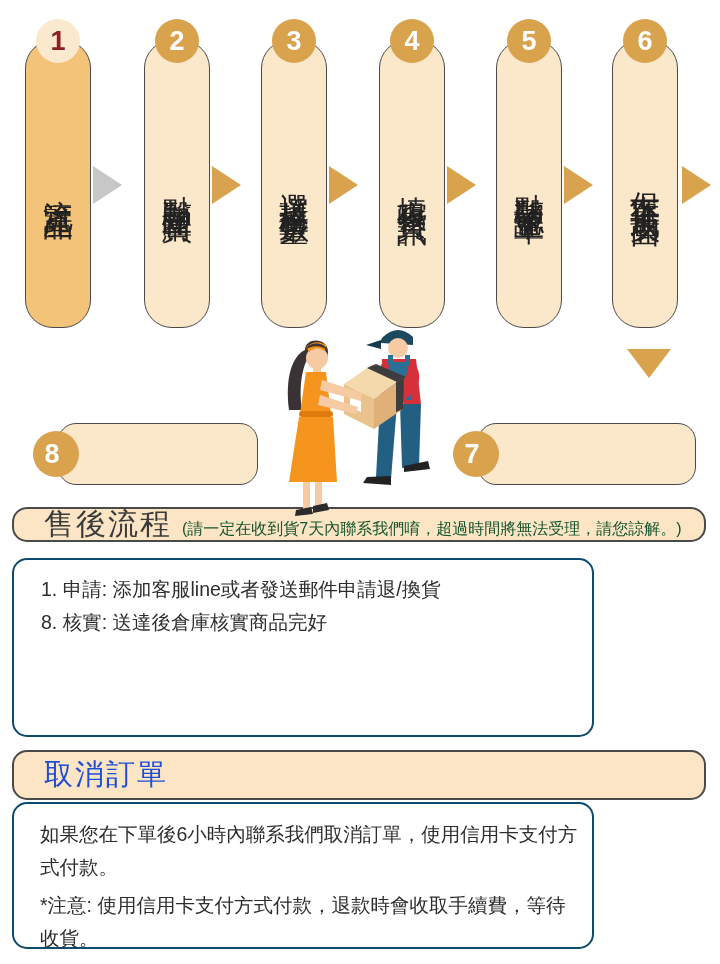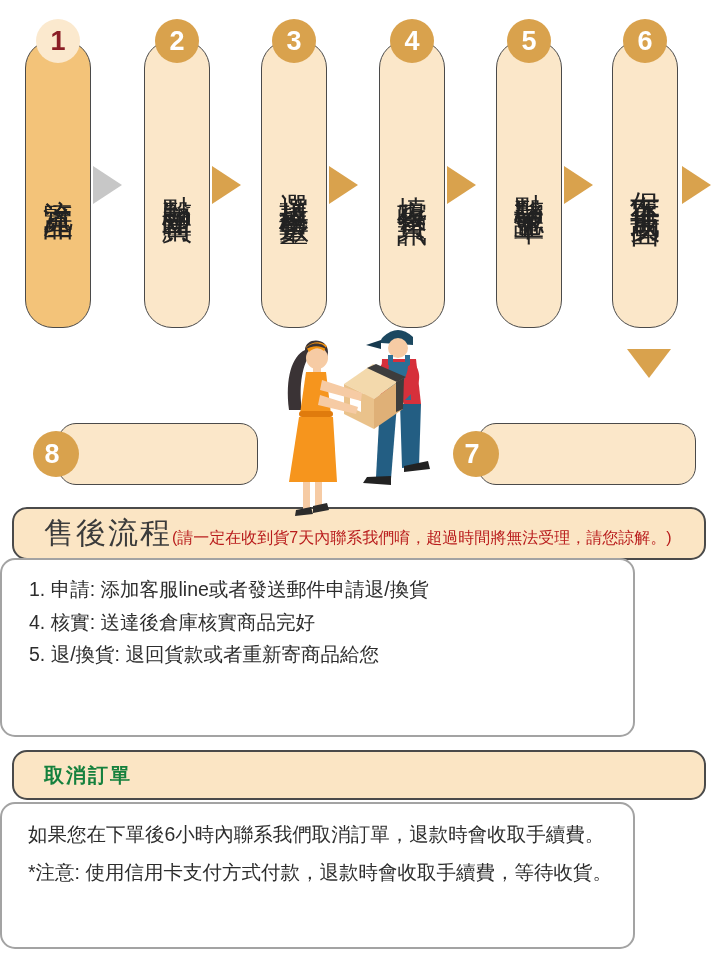--- a/index.html
+++ b/index.html
@@ -61,33 +61,33 @@
     display:flex; align-items:center; justify-content:center;
   }
 
   
   .sec-header {
     position:absolute; left:12px; width:694px; box-sizing:border-box;
     background:#FBE5C4; border:2px solid #4a4a4a; border-radius:15px;
     display:flex; align-items:center; padding-left:30px;
   }
   .sec-body {
-    position:absolute; left:0; width:635px; box-sizing:border-box;
-    background:#ffffff; border:2px solid #a3a3a3; border-radius:15px;
-  }
-  .as-header { top:507px; height:53px;text-align:right; }
+    position:absolute; left:12px; width:582px; box-sizing:border-box;
+    background:#ffffff; border:2px solid #0c4a6e; border-radius:15px;
+  }
+  .as-header { top:507px; height:35px;text-align:right; }
   .as-title  { font-size:30px; color:#3b3b3b; font-weight:500; letter-spacing:2px; }
-  .as-note   { font-size:16px; color:#b91c1c; font-weight:500; margin-left:0;
+  .as-note   { font-size:16px; color:#14532d; font-weight:500; margin-left:10px;
                margin-top:10px; white-space:nowrap; }
   .as-body   { top:558px; height:179px; padding:13px 10px 0 27px; }
   .as-item   { font-size:19.5px; color:#2d2d2d; line-height:32.5px; white-space:nowrap; }
   .u { text-decoration:underline; text-underline-offset:3px; }
 
   .cn-header { top:750px; height:50px; }
-  .cn-title  { font-size:20px; color:#15803d; font-weight:700; letter-spacing:2px; }
+  .cn-title  { font-size:29px; color:#1d4ed8; font-weight:400; letter-spacing:2px; }
   .cn-body   { top:802px; height:147px; padding:14px 12px 0 26px; }
   .cn-line   { font-size:19.5px; color:#2d2d2d; line-height:33px; margin:0 0 5px 0; }
 
   
   .illus { position:absolute; left:272px; top:314px; width:200px; height:212px; z-index:5; }
 </style>
 </head>
 <body>
 
 <div class="page">
@@ -131,29 +131,28 @@
   <div class="h-pill hp7">
     <div class="h-num">7</div>
   </div>
 
   <div class="sec-header as-header">
     <span class="as-title">售後流程</span>
     <span class="as-note">(請一定在收到貨7天內聯系我們唷，超過時間將無法受理，請您諒解。)</span>
   </div>
   <div class="sec-body as-body">
     <div class="as-item">1. 申請: 添加客服line或者發送郵件申請退/換貨</div>
-    <div class="as-item">4. 核實: 送達後倉庫核實商品完好</div>
-    <div class="as-item">5. 退/換貨: 退回貨款或者重新寄商品給您</div>
+    <div class="as-item">8. 核實: 送達後倉庫核實商品完好</div>
   </div>
 
   <div class="sec-header cn-header">
     <span class="cn-title">取消訂單</span>
   </div>
   <div class="sec-body cn-body">
-    <p class="cn-line">如果您在下單後6小時內聯系我們取消訂單，退款時會收取手續費。</p>
+    <p class="cn-line">如果您在下單後6小時內聯系我們取消訂單，使用信用卡支付方式付款。</p>
     <p class="cn-line">*注意: 使用信用卡支付方式付款，退款時會收取手續費，等待收貨。</p>
   </div>
 
   <svg class="illus" viewBox="0 0 200 212">
 
     <path d="M33,36 C33,23 56,23 56,38 L55,46 C50,37 44,35 38,41 C29,53 27,76 30,96 L17,96 C13,64 20,42 33,36 Z" fill="#3A3335"></path>
     <circle cx="45" cy="44" r="11" fill="#F6CBA4"></circle>
     <path d="M34,33 Q45,24 55,32 L52,37 Q45,31 37,38 Z" fill="#F2920F"></path>
     <path d="M33,36 C36,28 52,27 55,36 C49,31 40,31 33,36 Z" fill="#3A3335"></path>
     <rect x="41" y="52" width="8" height="8" fill="#F6CBA4"></rect>

